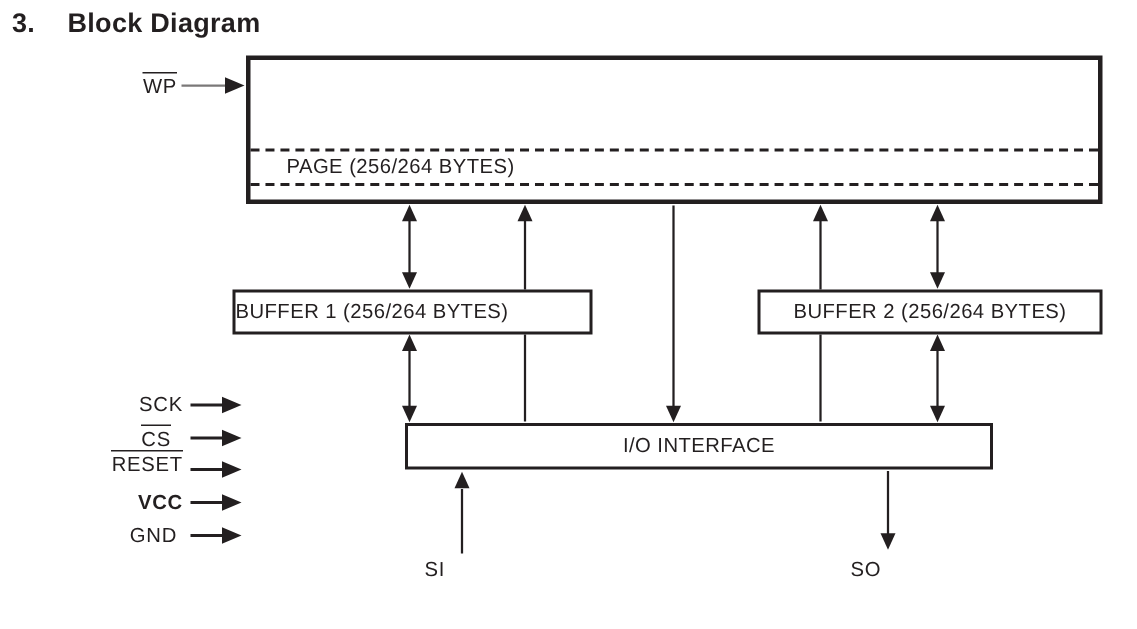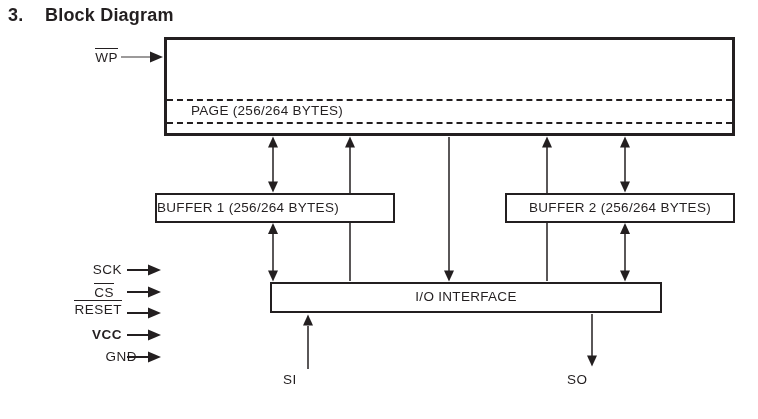--- a/index.html
+++ b/index.html
@@ -39,21 +39,21 @@
     height: 18px; line-height: 18px;
   }
   .sig.right { text-align: right; }
   .sig.center { text-align: left; }
   .ol { border-top: 1.5px solid var(--ink); padding-top: 1px; display: inline-block; line-height: 15px; }
   .sig-wp    { left: 60px;  top: 48px;  width: 58px; }
   .sig-sck   { left: 40px;  top: 261px; width: 82px; }
   .sig-cs    { left: 32px;  top: 283px; width: 82px; }
   .sig-reset { left: 40px;  top: 300px; width: 82px; }
   .sig-vcc   { left: 40px;  top: 326px; width: 82px; font-weight: bold; }
-  .sig-gnd   { left: 55px;  top: 348px; width: 82px; }
+  .sig-gnd   { left: 36px;  top: 348px; width: 82px; }
   .sig-si    { left: 283px; top: 371px; width: 50px; }
   .sig-so    { left: 567px; top: 371px; width: 50px; }
 </style>
 </head>
 <body>
 
 <div class="title">
   <span class="num">3.</span>
   <span>Block Diagram</span>
 </div>

